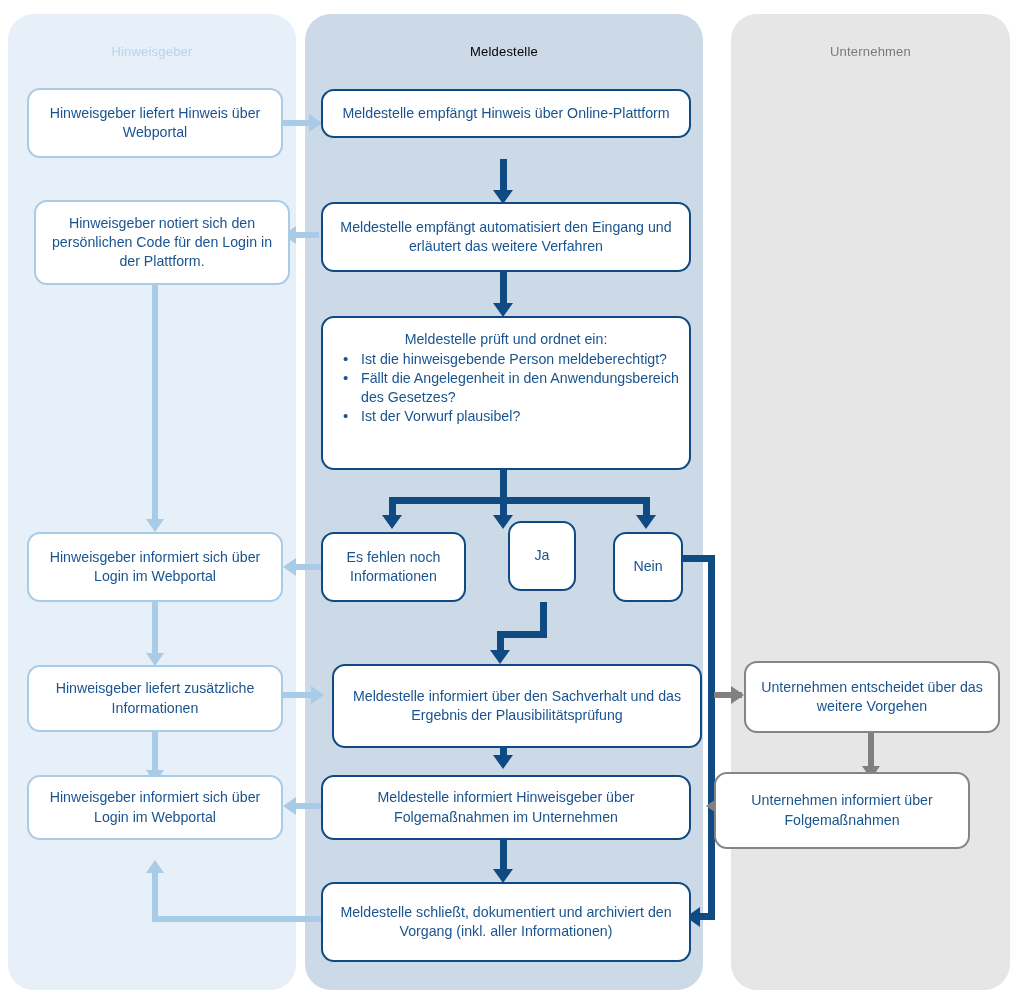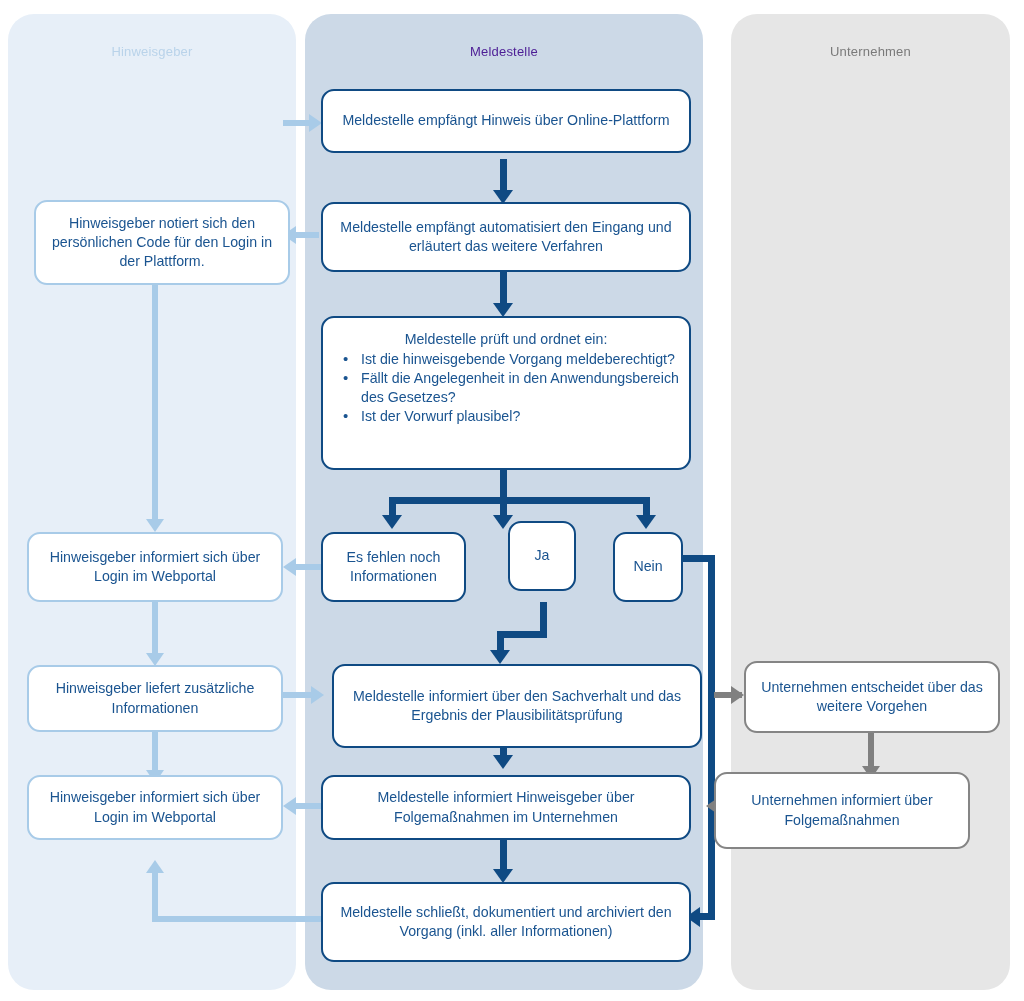--- a/index.html
+++ b/index.html
@@ -26,21 +26,21 @@
     width: 100%;
     text-align: center;
     font-size: 13px;
     letter-spacing: .2px;
   }
   #lane-hinweisgeber { left: 8px;  top: 14px; width: 288px; height: 976px; background: #e7eff8; }
   #lane-meldestelle  { left: 305px;top: 14px; width: 398px; height: 976px; background: #ccd9e7; }
   #lane-unternehmen  { left: 731px;top: 14px; width: 279px; height: 976px; background: #e6e6e6; }
 
   #title-hinweisgeber { top: 30px; color: #b9d3ea; }
-  #title-meldestelle  { top: 30px; color: #4c1d95; }
+  #title-meldestelle  { top: 30px; color: #000000; }
   #title-unternehmen  { top: 30px; color: #7a7a7a; }
 
   .node {
     position: absolute;
     background: #ffffff;
     border-radius: 13px;
     box-sizing: border-box;
     display: flex;
     align-items: center;
     justify-content: center;
@@ -174,50 +174,53 @@
 
   <div class="seg h-gray" style="left:714px; top:692px; width:28px;"></div>
   <div class="arrow arr-right-gray" style="left:731px; top:686px;"></div>
 
   <div class="seg v-gray" style="left:868px; top:732px; height:38px;"></div>
   <div class="arrow arr-down-gray" style="left:862px; top:766px;"></div>
 
   <div class="seg h-gray" style="left:718px; top:803px; width:32px;"></div>
   <div class="arrow arr-left-gray" style="left:706px; top:797px;"></div>
 
+  <div class="node blue-light" style="left:27px; top:88px; width:256px; height:70px;">
+    <span class="inner">Hinweisgeber liefert Hinweis über Webportal</span>
+  </div>
 
   <div class="node blue-light" style="left:34px; top:200px; width:256px; height:85px;justify-content:center;">
     <span class="inner">Hinweisgeber notiert sich den persönlichen Code für den Login in der Plattform.</span>
   </div>
 
   <div class="node blue-light" style="left:27px; top:532px; width:256px; height:70px;">
     <span class="inner">Hinweisgeber informiert sich über Login im Webportal</span>
   </div>
 
   <div class="node blue-light" style="left:27px; top:665px; width:256px; height:67px;">
     <span class="inner">Hinweisgeber liefert zusätzliche Informationen</span>
   </div>
 
   <div class="node blue-light" style="left:27px; top:775px; width:256px; height:65px;">
     <span class="inner">Hinweisgeber informiert sich über Login im Webportal</span>
   </div>
 
-  <div class="node blue-dark" style="left:321px; top:89px; width:370px; height:64px;">
+  <div class="node blue-dark" style="left:321px; top:89px; width:370px; height:49px;">
     <span class="inner">Meldestelle empfängt Hinweis über Online-Plattform</span>
   </div>
 
   <div class="node blue-dark" style="left:321px; top:202px; width:370px; height:70px;">
     <span class="inner">Meldestelle empfängt automatisiert den Eingang und erläutert das weitere Verfahren</span>
   </div>
 
   <div class="node blue-dark" style="left:321px; top:316px; width:370px; height:154px; align-items:flex-start; padding-top:12px;">
     <span class="inner">
       <div class="decision-head">Meldestelle prüft und ordnet ein:</div>
       <ul class="bullets">
-        <li>Ist die hinweisgebende Vorgang meldeberechtigt?</li>
+        <li>Ist die hinweisgebende Person meldeberechtigt?</li>
         <li>Fällt die Angelegenheit in den Anwendungsbereich des Gesetzes?</li>
         <li>Ist der Vorwurf plausibel?</li>
       </ul>
     </span>
   </div>
 
   <div class="node blue-dark" style="left:321px; top:532px; width:145px; height:70px;">
     <span class="inner">Es fehlen noch Informationen</span>
   </div>
 

